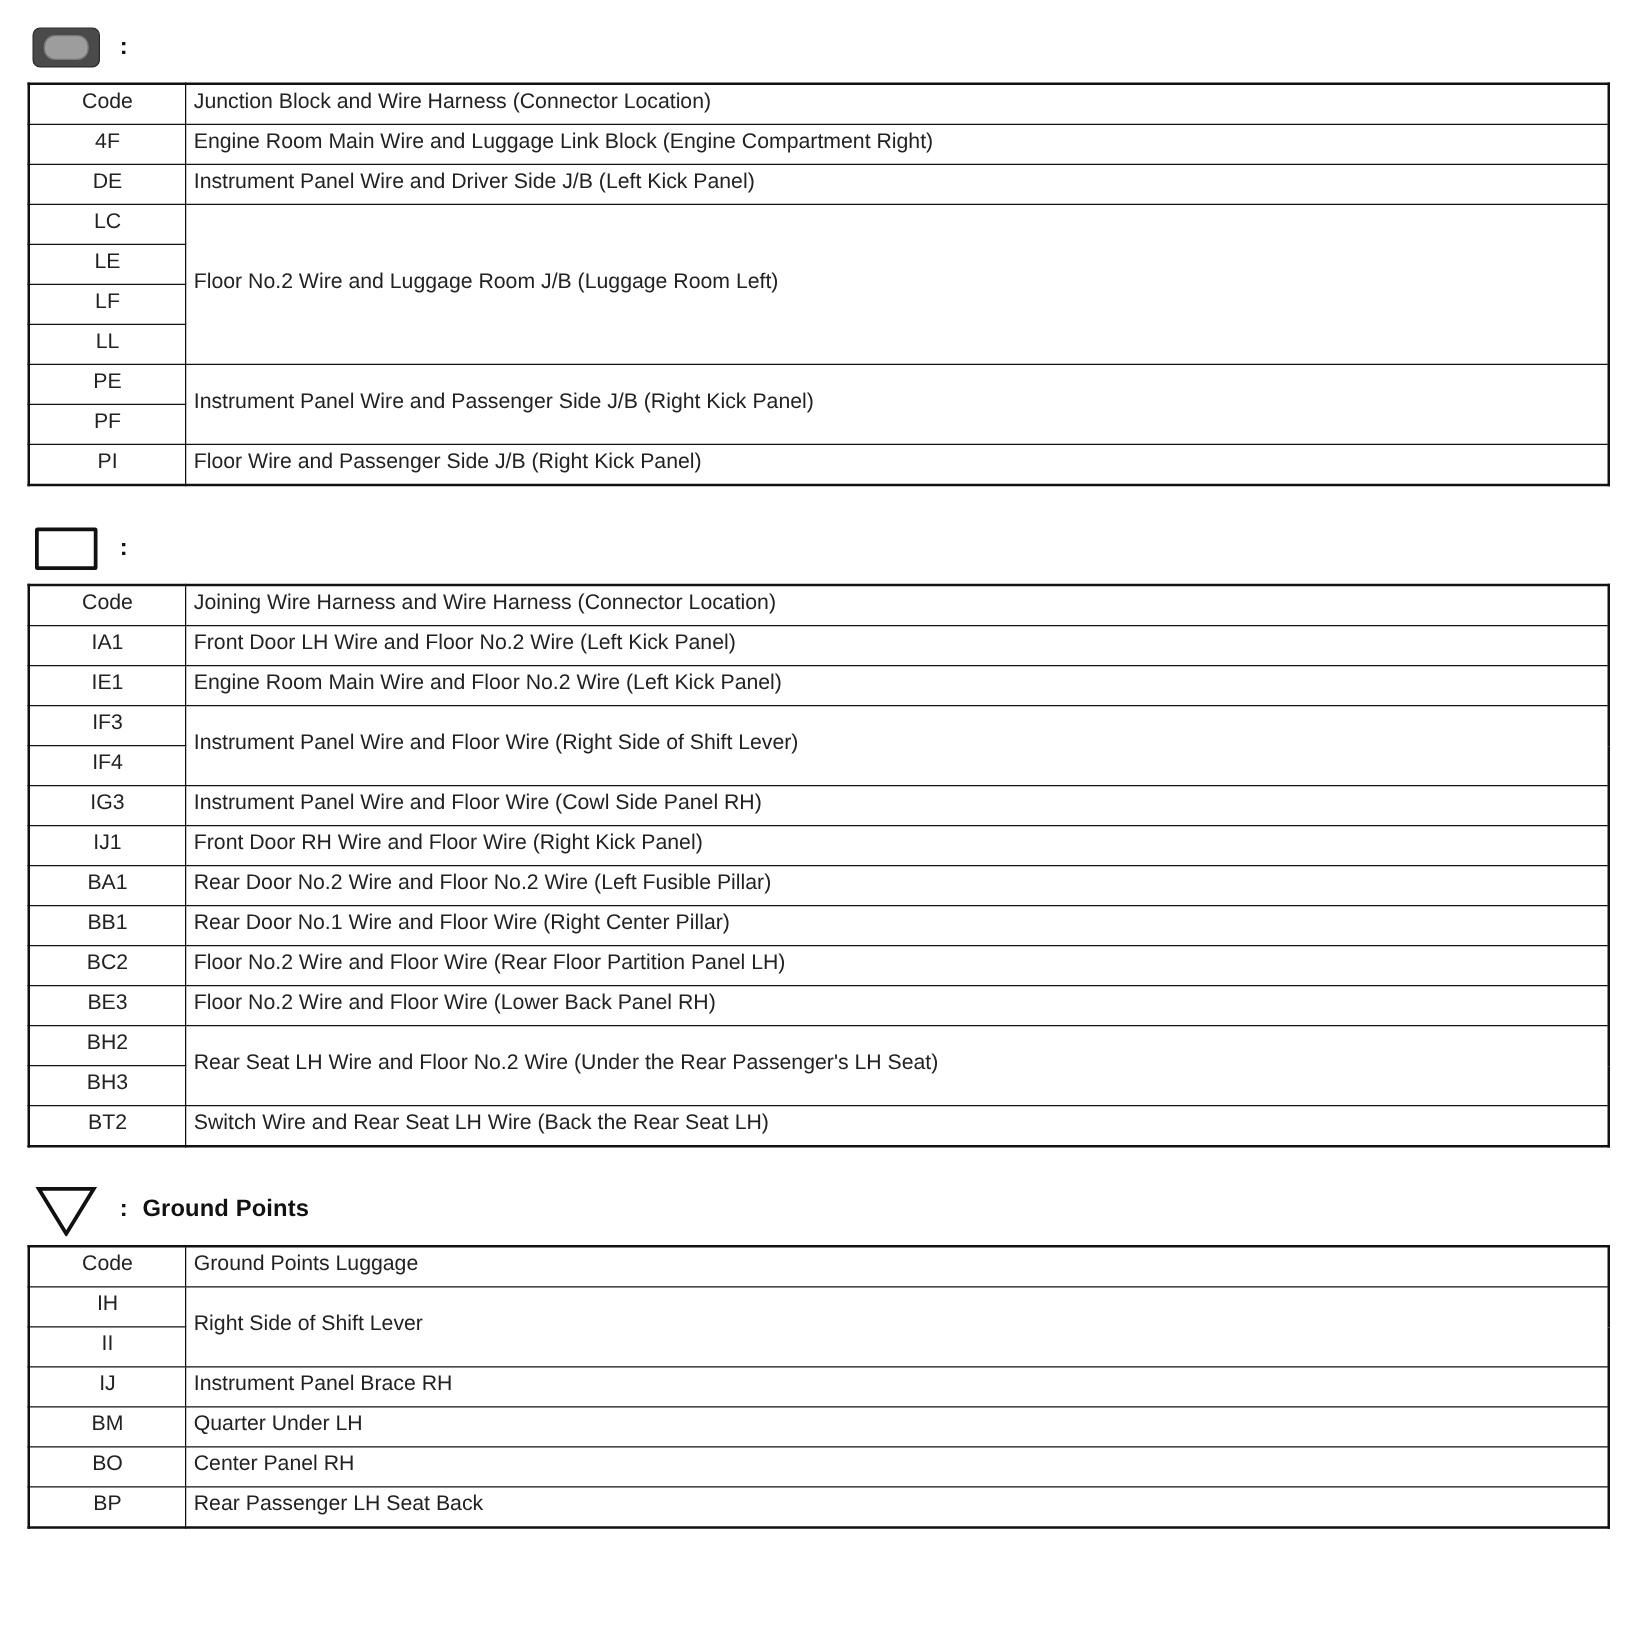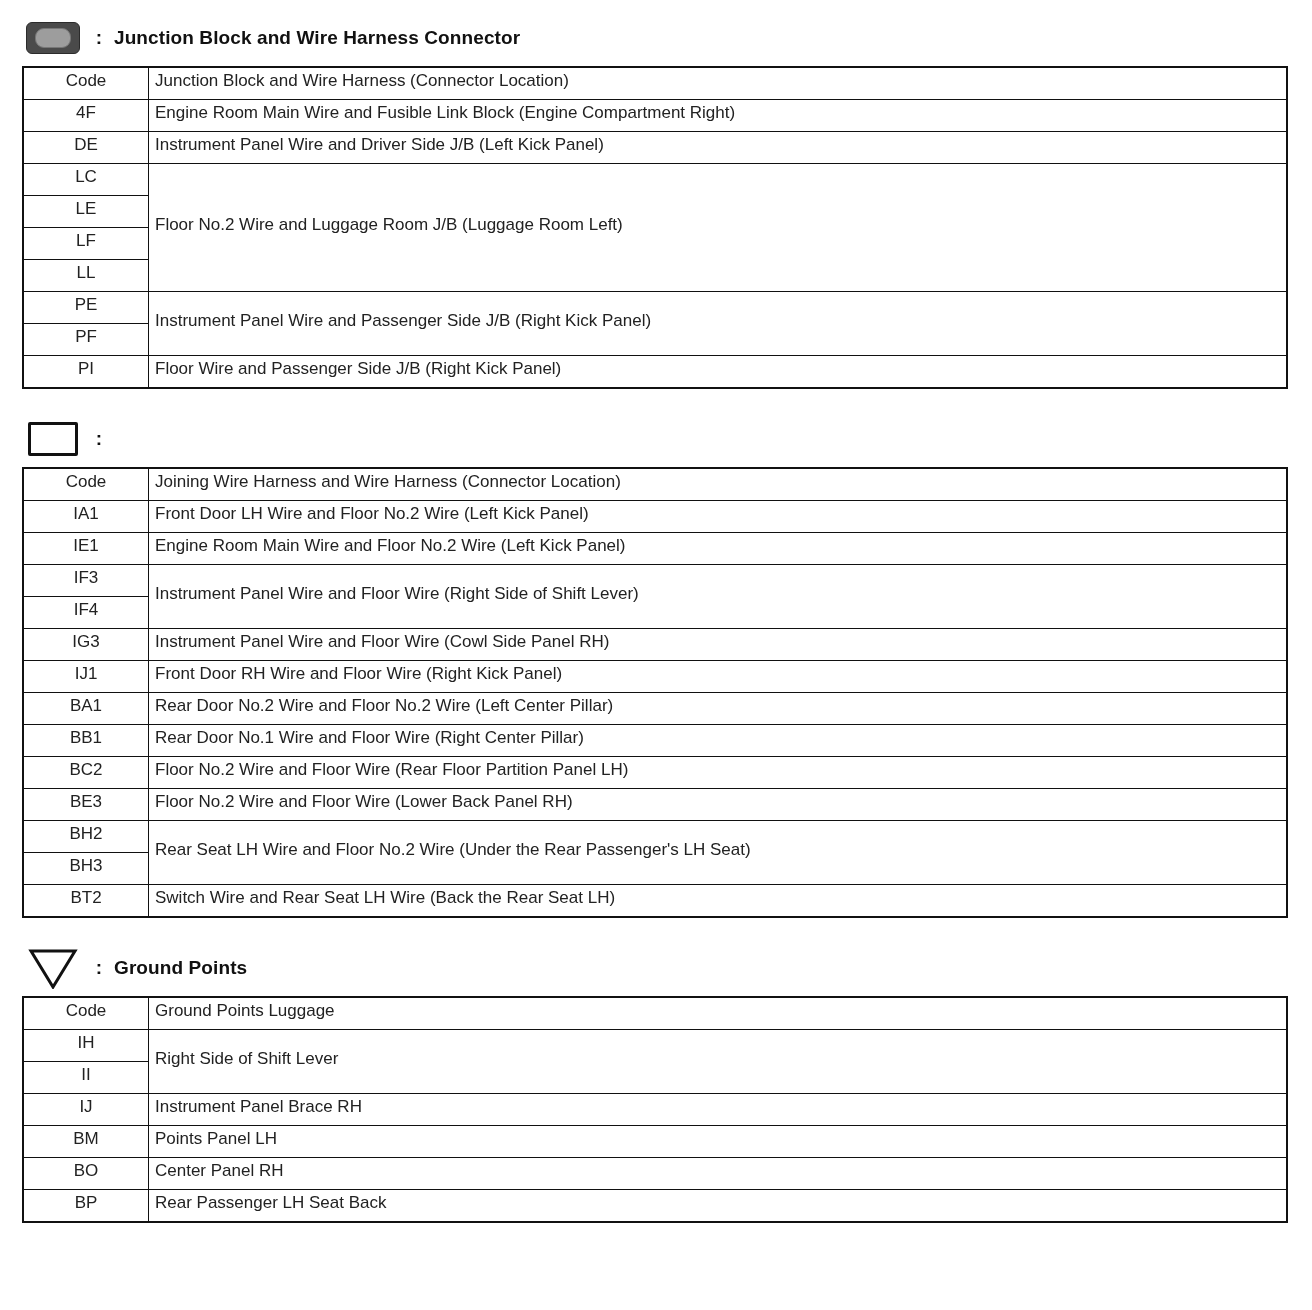--- a/index.html
+++ b/index.html
@@ -118,32 +118,31 @@
 
 <div class="page">
 
   <div class="section-head">
     <div class="sym-box">
       <div class="sym-junction">
           <div class="inner"></div>
         </div>
     </div>
     <div class="sym-colon">:</div>
-    <div class="sec-title">Junction Block and Wire Harness Connector</div>
   </div>
 
   <table class="legend">
     <tbody>
         <tr class="header">
       <td class="code">Code</td>
       <td class="desc">Junction Block and Wire Harness (Connector Location)</td>
     </tr>
     <tr>
       <td class="code">4F</td>
-      <td class="desc">Engine Room Main Wire and Fusible Link Block (Engine Compartment Right)</td>
+      <td class="desc">Engine Room Main Wire and Luggage Link Block (Engine Compartment Right)</td>
     </tr>
     <tr>
       <td class="code">DE</td>
       <td class="desc">Instrument Panel Wire and Driver Side J/B (Left Kick Panel)</td>
     </tr>
     <tr>
       <td class="code">LC</td>
       <td class="desc" rowspan="4">Floor No.2 Wire and Luggage Room J/B (Luggage Room Left)</td>
     </tr>
     <tr>
@@ -202,21 +201,21 @@
     <tr>
       <td class="code">IG3</td>
       <td class="desc">Instrument Panel Wire and Floor Wire (Cowl Side Panel RH)</td>
     </tr>
     <tr>
       <td class="code">IJ1</td>
       <td class="desc">Front Door RH Wire and Floor Wire (Right Kick Panel)</td>
     </tr>
     <tr>
       <td class="code">BA1</td>
-      <td class="desc">Rear Door No.2 Wire and Floor No.2 Wire (Left Center Pillar)</td>
+      <td class="desc">Rear Door No.2 Wire and Floor No.2 Wire (Left Fusible Pillar)</td>
     </tr>
     <tr>
       <td class="code">BB1</td>
       <td class="desc">Rear Door No.1 Wire and Floor Wire (Right Center Pillar)</td>
     </tr>
     <tr>
       <td class="code">BC2</td>
       <td class="desc">Floor No.2 Wire and Floor Wire (Rear Floor Partition Panel LH)</td>
     </tr>
     <tr>
@@ -261,21 +260,21 @@
     </tr>
     <tr>
       <td class="code">II</td>
     </tr>
     <tr>
       <td class="code">IJ</td>
       <td class="desc">Instrument Panel Brace RH</td>
     </tr>
     <tr>
       <td class="code">BM</td>
-      <td class="desc">Points Panel LH</td>
+      <td class="desc">Quarter Under LH</td>
     </tr>
     <tr>
       <td class="code">BO</td>
       <td class="desc">Center Panel RH</td>
     </tr>
     <tr>
       <td class="code">BP</td>
       <td class="desc">Rear Passenger LH Seat Back</td>
     </tr>
   </tbody>

